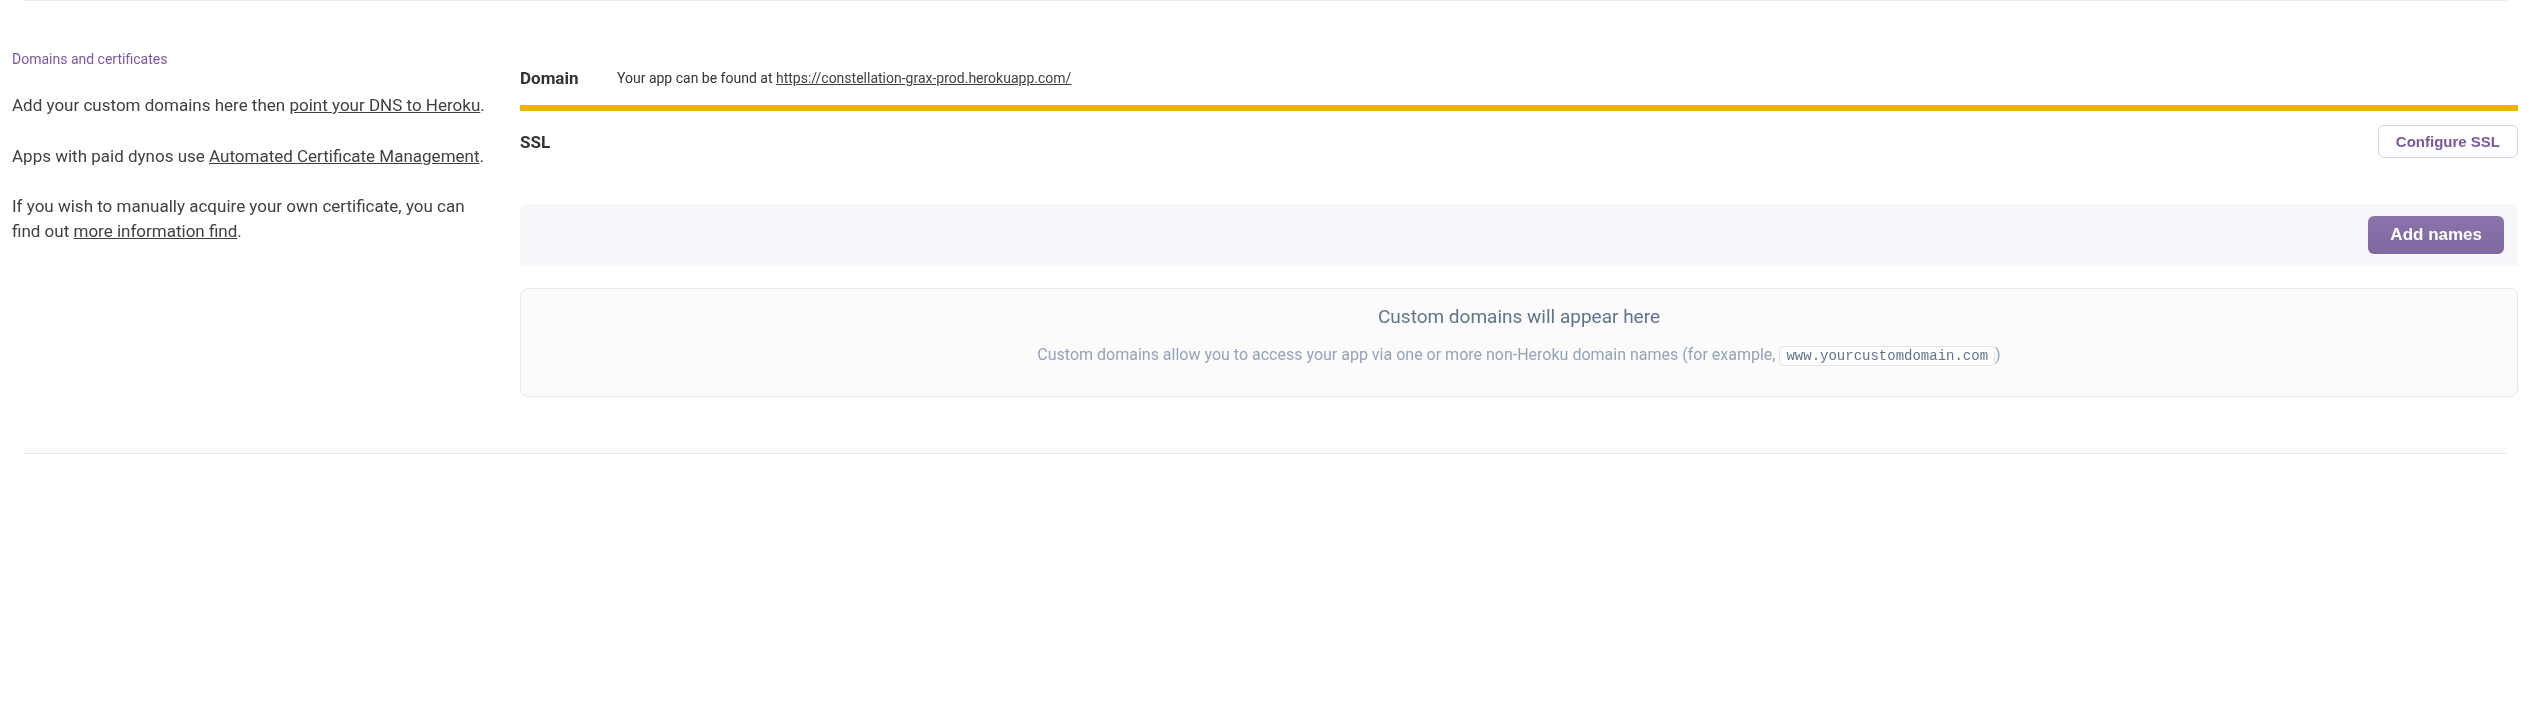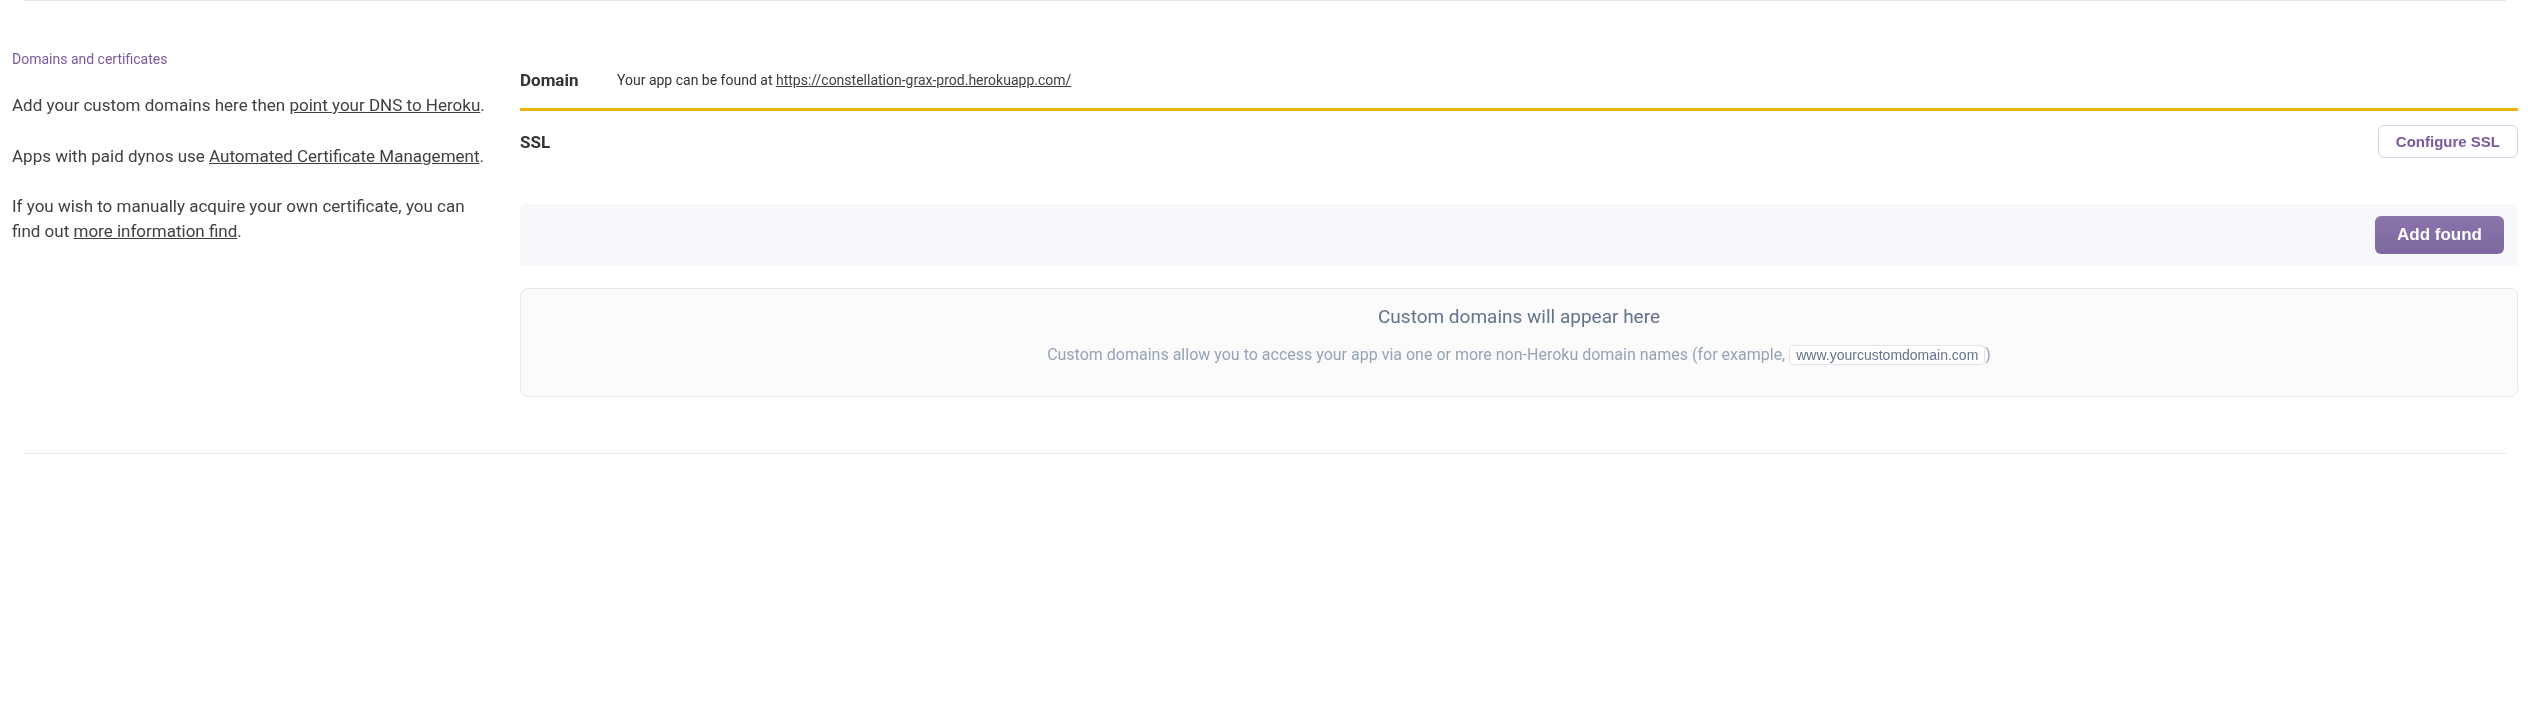--- a/index.html
+++ b/index.html
@@ -53,21 +53,21 @@
       text-decoration: underline;
       cursor: pointer;
     }
     .rows {
     }
     .row {
       display: flex;
       align-items: center;
       min-height: 60px;
       padding: 14px 0;
-      border-bottom: 3px solid #eab308;
+      border-bottom: 6px solid #eab308;
     }
     .row.no-border {
       border-bottom: none;
       gap: 32px;
     }
     .row-label {
       width: 97px;
       font-size: 17px;
       font-weight: 700;
       color: #333;
@@ -130,21 +130,21 @@
       font-size: 19px;
       color: #62738d;
       margin-bottom: 14px;
     }
     .empty-desc {
       font-size: 16px;
       color: #96a3b6;
       line-height: 1.6;
     }
     .code-chip {
-      font-family: Liberation Sans, sans-serif;
+      font-family: Liberation Mono, monospace;
       font-size: 14px;
       color: #62738d;
       background: #ffffff;
       border: 1px solid #e0e3ea;
       border-radius: 4px;
       padding: 1px 6px;
     }
   </style>
 </head>
 <body>
@@ -182,21 +182,21 @@
 
         <div class="row no-border">
           <div class="row-label">SSL</div>
           <div class="row-action">
             <button class="btn-outline">Configure SSL</button>
           </div>
         </div>
       </div>
 
       <div class="add-bar">
-        <button class="btn-primary">Add found</button>
+        <button class="btn-primary">Add names</button>
       </div>
 
       <div class="empty-box">
         <div class="empty-title">Custom domains will appear here</div>
         <div class="empty-desc">
           <span>Custom domains allow you to access your app via one or more non-Heroku domain names (for example, </span><span class="code-chip">www.yourcustomdomain.com</span><span>)</span>
         </div>
       </div>
 
     </div>

